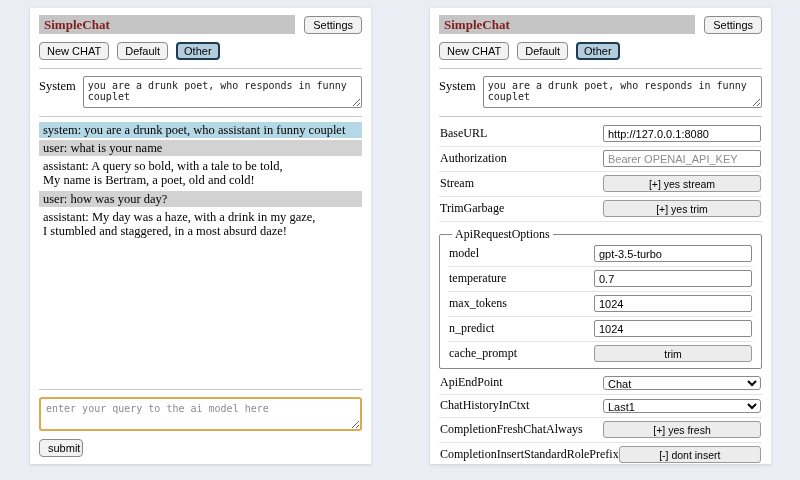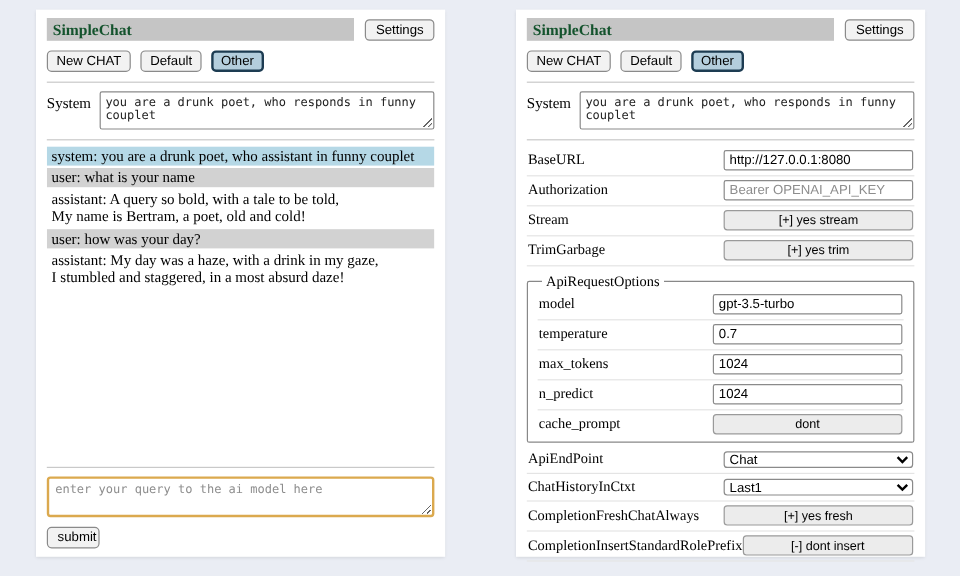--- a/index.html
+++ b/index.html
@@ -13,21 +13,21 @@
     background:#ffffff; box-sizing:border-box; padding:7px 9px;
     display:flex; flex-direction:column;
     box-shadow:0 1px 3px rgba(0,0,0,0.13);
   }
   .panel-left { left:30px; }
   .panel-right { left:430px; }
 
   
   .hdr-row { display:flex; align-items:center; gap:9px; }
   .titlebar {
-    flex:1; background:#c5c5c5; color:#14532d;
+    flex:1; background:#c5c5c5; color:#7f1d1d;
     font:bold 13px "Liberation Serif", serif;
     padding:2px 5px; line-height:15px;
   }
   .btn {
     font:11px "Liberation Sans", sans-serif; color:#000;
     background:#f2f2f2; border:1px solid #8a8a8a; border-radius:4px;
     padding:2px 8px; cursor:pointer; white-space:nowrap;
   }
   .sessions { display:flex; gap:8px; margin-top:8px; }
   .session-btn { padding:2px 7px; }
@@ -180,21 +180,21 @@
       <div class="srow">
         <span class="lbl">max_tokens</span>
         <input class="ctrl" value="1024" style="">
       </div>
       <div class="srow">
         <span class="lbl">n_predict</span>
         <input class="ctrl" value="1024" style="">
       </div>
       <div class="srow">
         <span class="lbl">cache_prompt</span>
-        <button class="ctrl">dont</button>
+        <button class="ctrl">trim</button>
       </div>
     </fieldset>
 
     <div class="srow">
       <span class="lbl">ApiEndPoint</span>
       <select class="ctrl">
         <option>Chat</option>
       </select>
     </div>
     <div class="srow">

